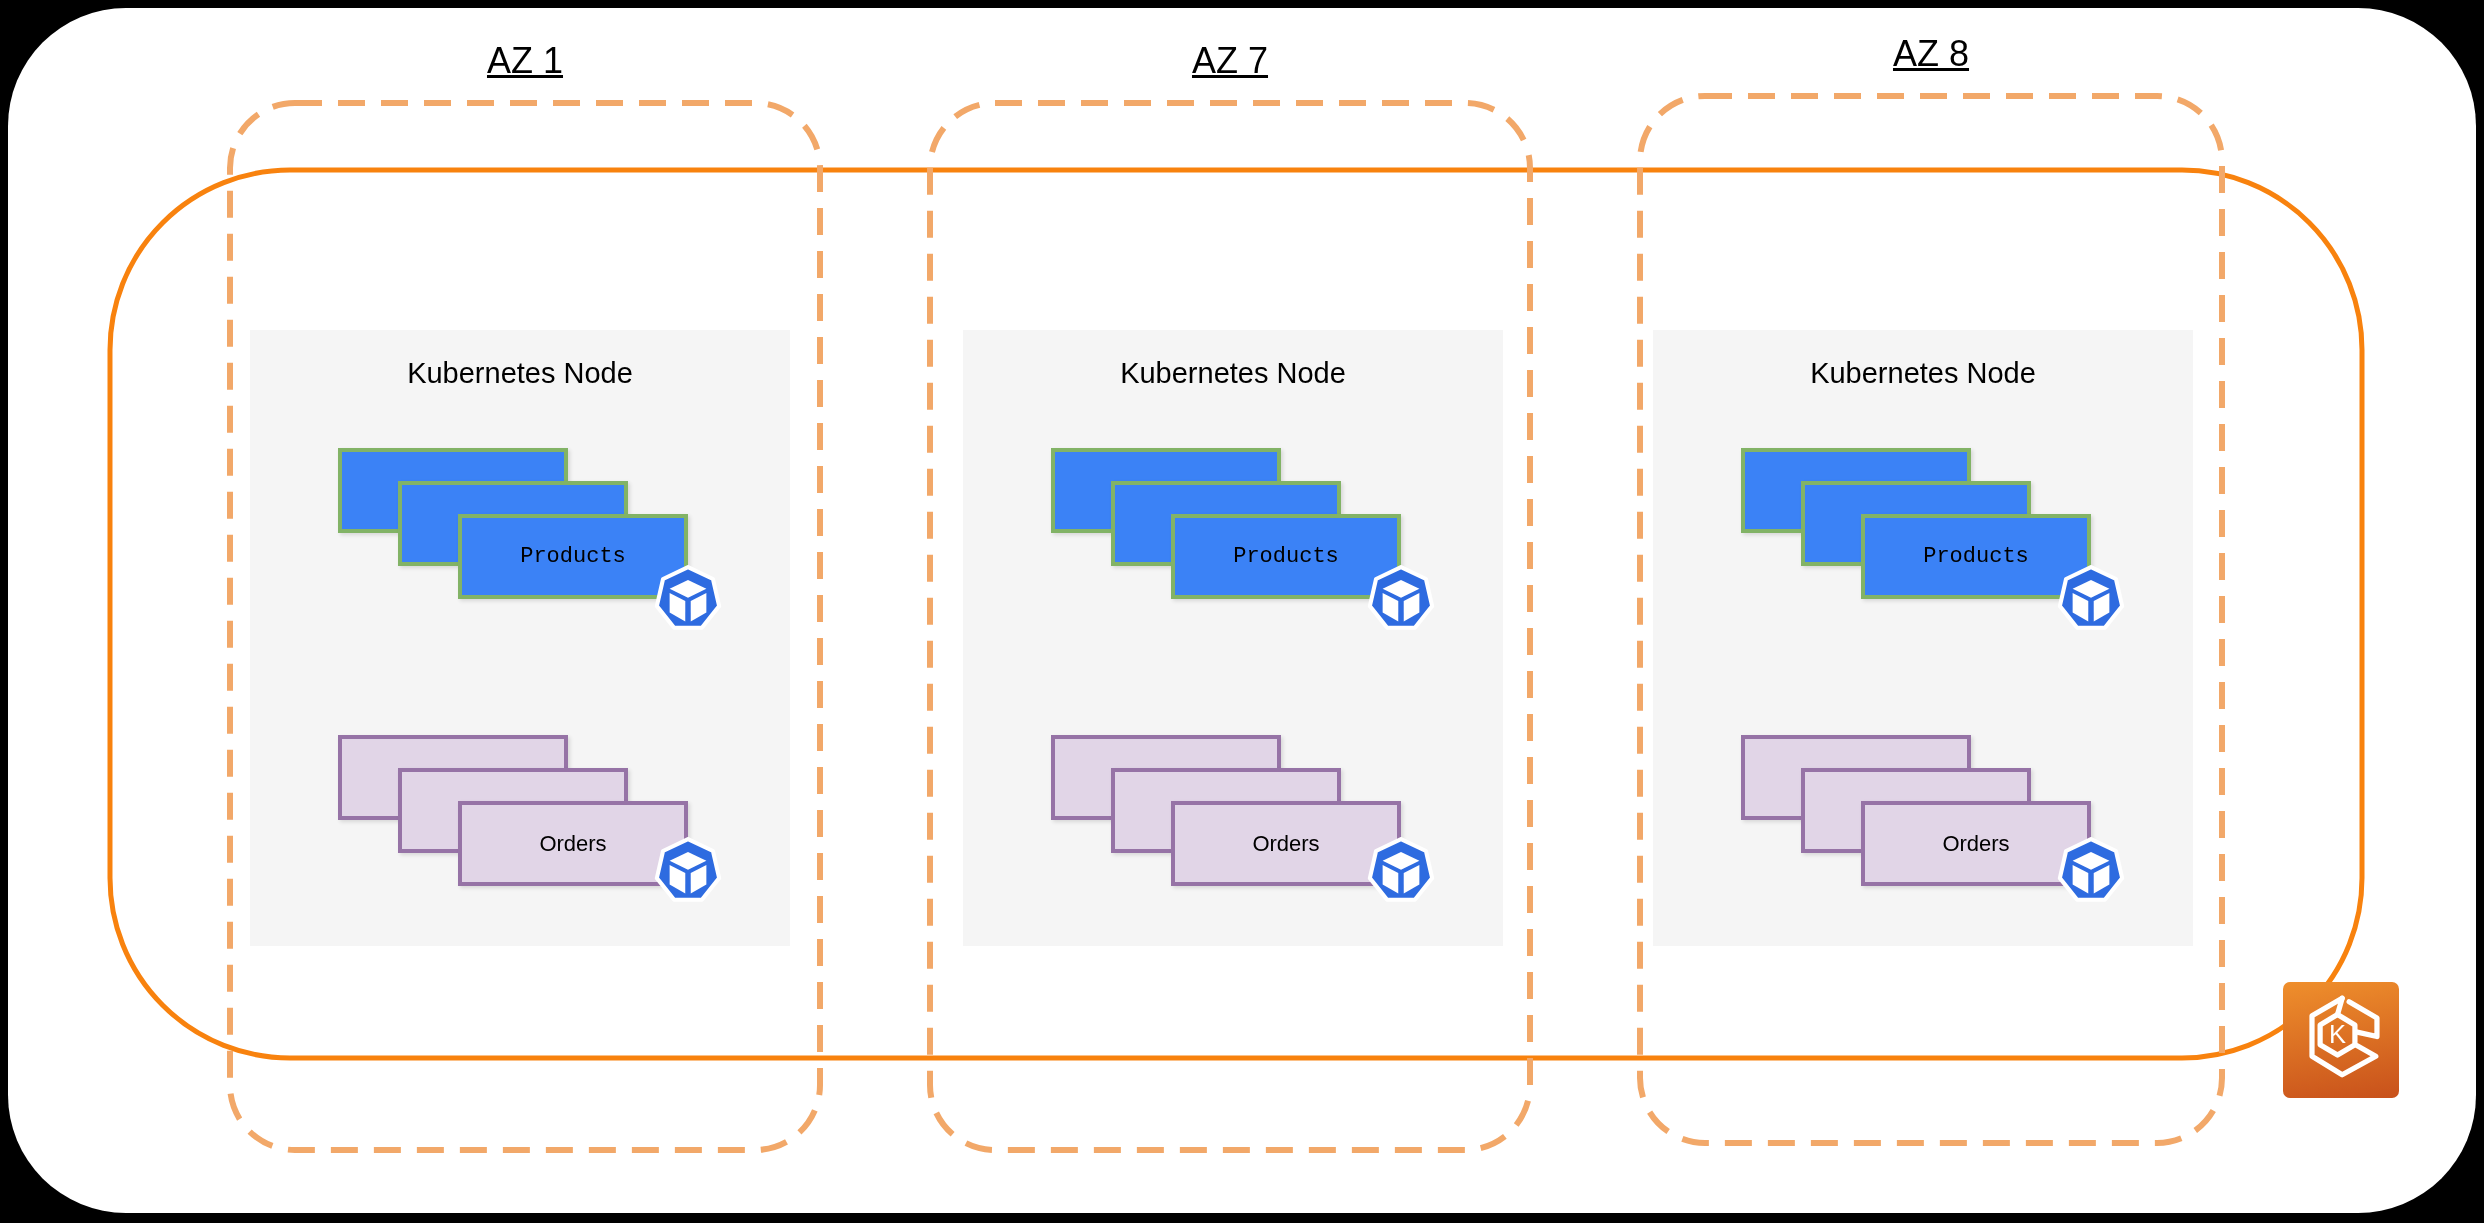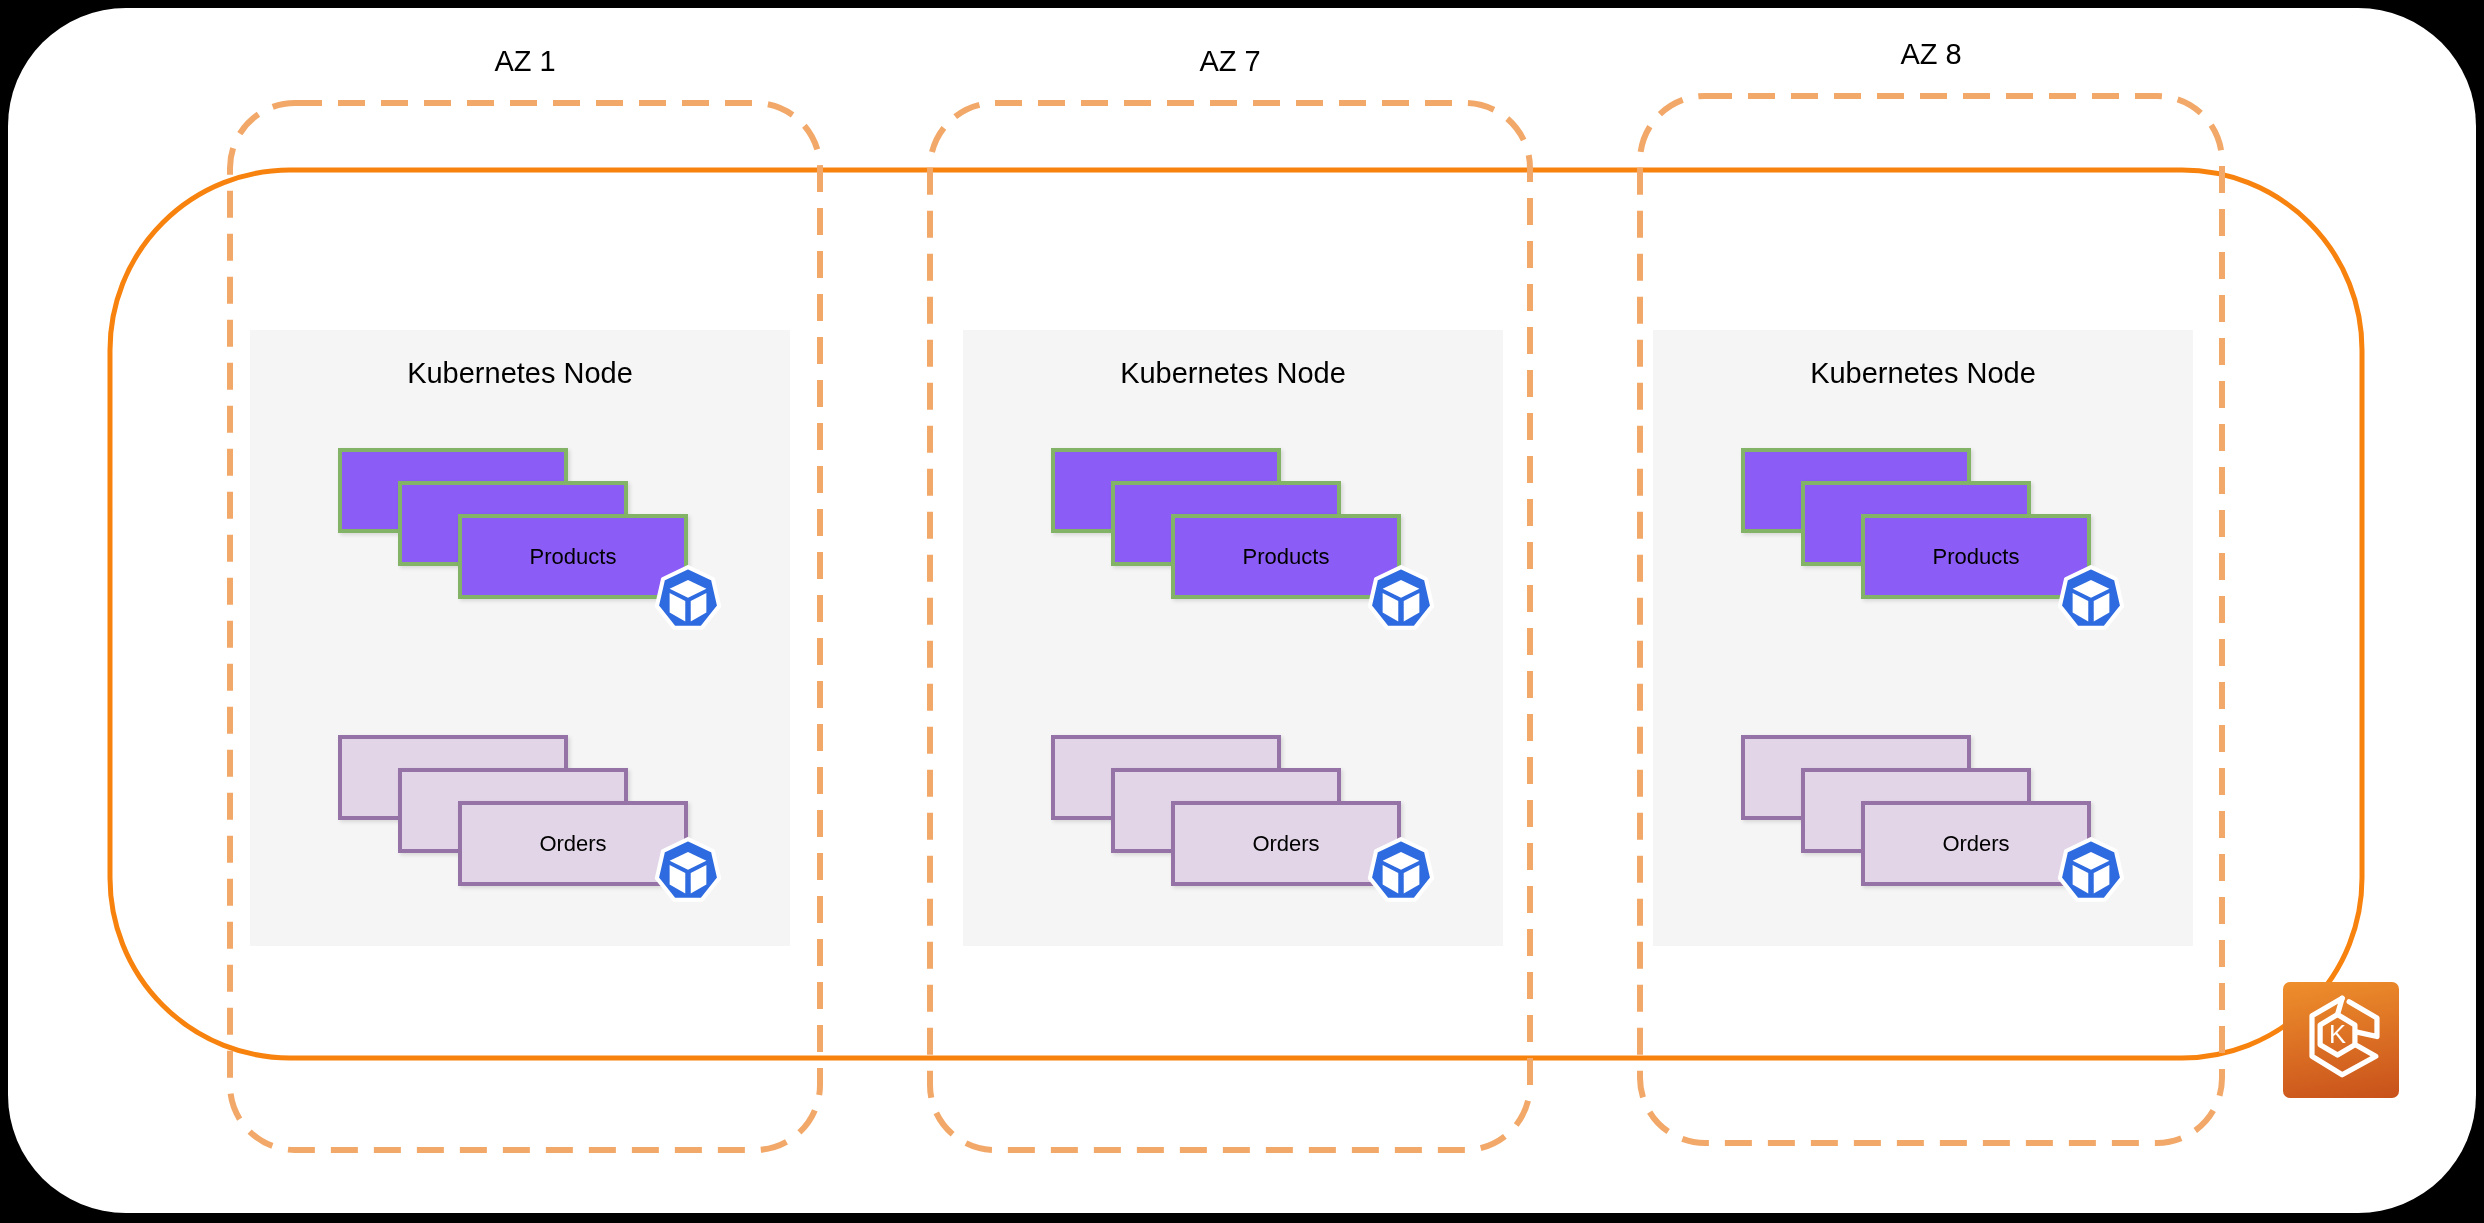--- a/index.html
+++ b/index.html
@@ -18,23 +18,24 @@
     border-radius:118px;
   }
   .lines-layer{
     position:absolute;left:0;top:0;width:2484px;height:1223px;
     z-index:2;
   }
   .az-label{
     position:absolute;
     width:300px;
     text-align:center;
-    font-size:29px;
+    font-size:36px;
     line-height:32px;
     z-index:3;
+    text-decoration:underline;
   }
   .az-label.az1{left:375px;top:45px;}
   .az-label.az2{left:1080px;top:45px;}
   .az-label.az3{left:1781px;top:38px;}
   .node{
     position:absolute;
     top:330px;
     width:540px;height:616px;
     background:#F5F5F5;
     z-index:3;
@@ -62,21 +63,21 @@
     border:4px solid;
     box-shadow:2px 2px 4px rgba(0,0,0,0.12);
   }
   .replica.r1{left:0;top:0;}
   .replica.r2{left:60px;top:33px;}
   .replica.r3{
     left:120px;top:66px;
     display:flex;align-items:center;justify-content:center;
     font-size:22px;
   }
-  .products .replica{background:#8b5cf6;border-color:#82B366;}
+  .products .replica{background:#3b82f6;border-color:#82B366;font-family:Liberation Mono, monospace;}
   .orders   .replica{background:#E1D5E7;border-color:#9673A6;margin-top:15px;}
   .pod-icon{
     position:absolute;
     left:316px;top:117px;
     width:68px;height:68px;
     overflow:visible;
   }
   .eks-icon{
     position:absolute;
     left:2283px;top:982px;

